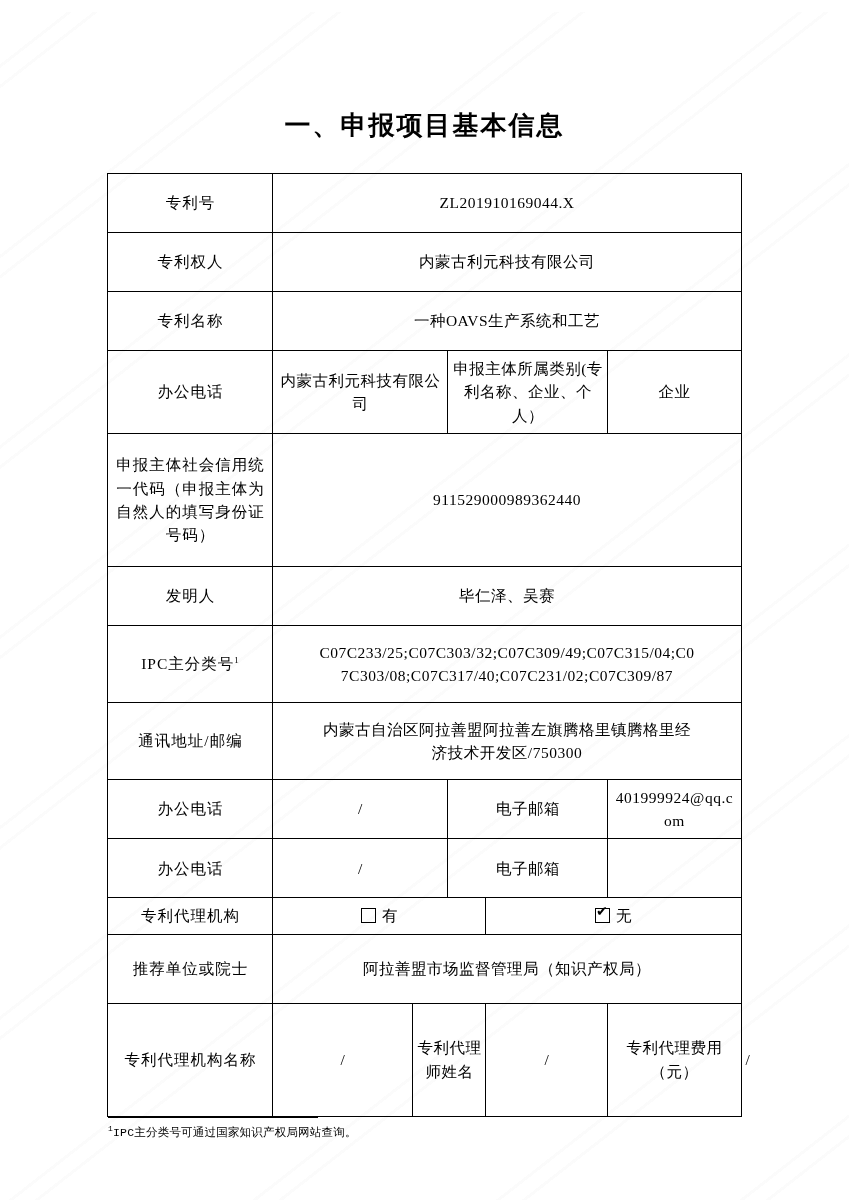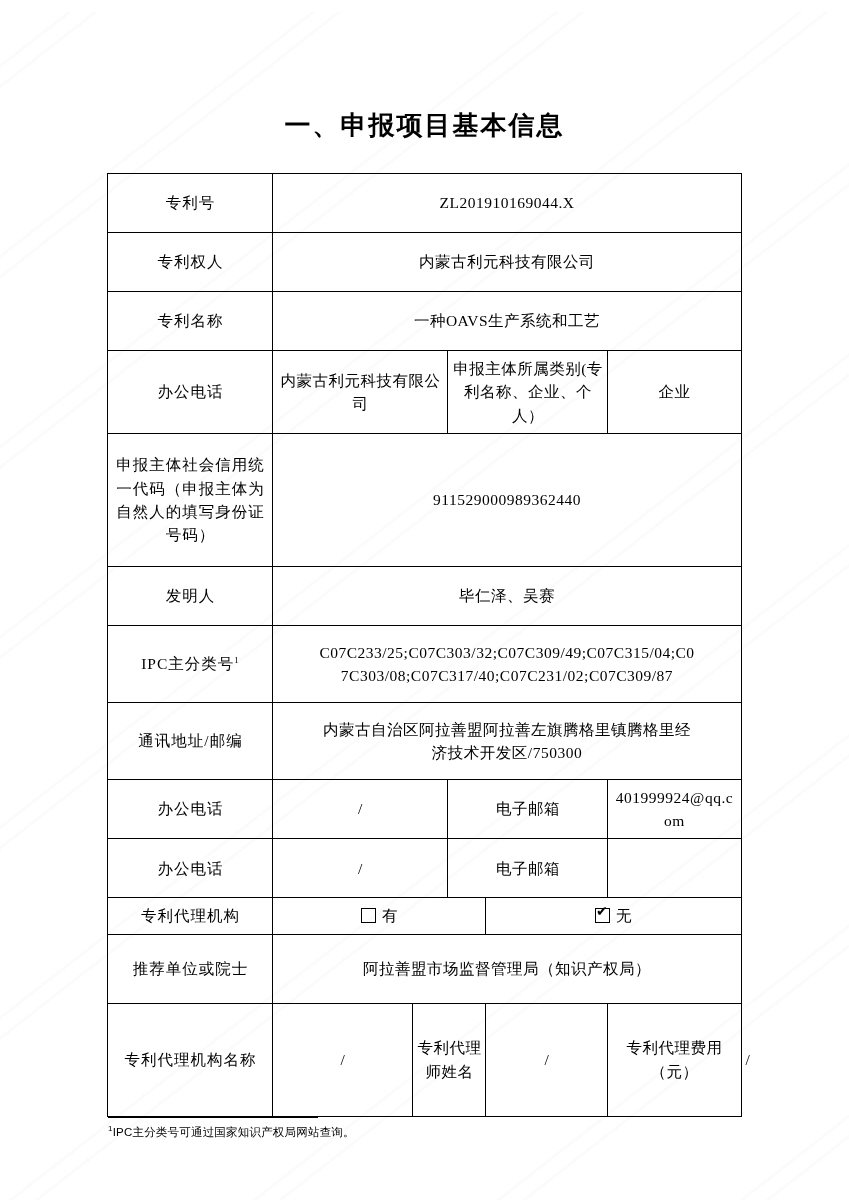--- a/index.html
+++ b/index.html
@@ -106,21 +106,21 @@
   }
   .footnote-rule {
     width: 210px;
     height: 0;
     border-top: 1px solid #000;
     margin-bottom: 6px;
   }
   .footnote {
     font-size: 11.5px;
     letter-spacing: 0.2px;
-    font-family: Liberation Sans, sans-serif;
+    font-family: Liberation Mono, monospace;
   }
   .footnote .fn-sup {
     font-size: 8px;
     vertical-align: super;
   }
   
   .watermark {
     position: absolute;
     inset: 0;
     pointer-events: none;

